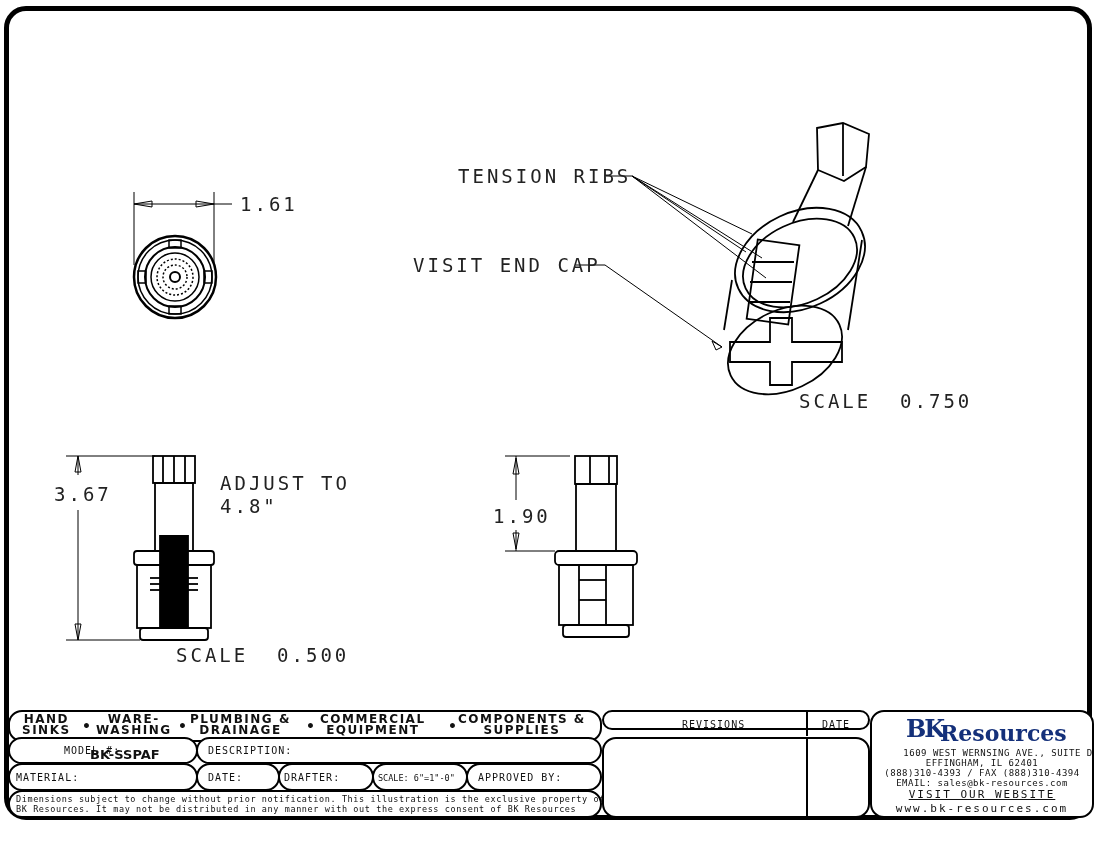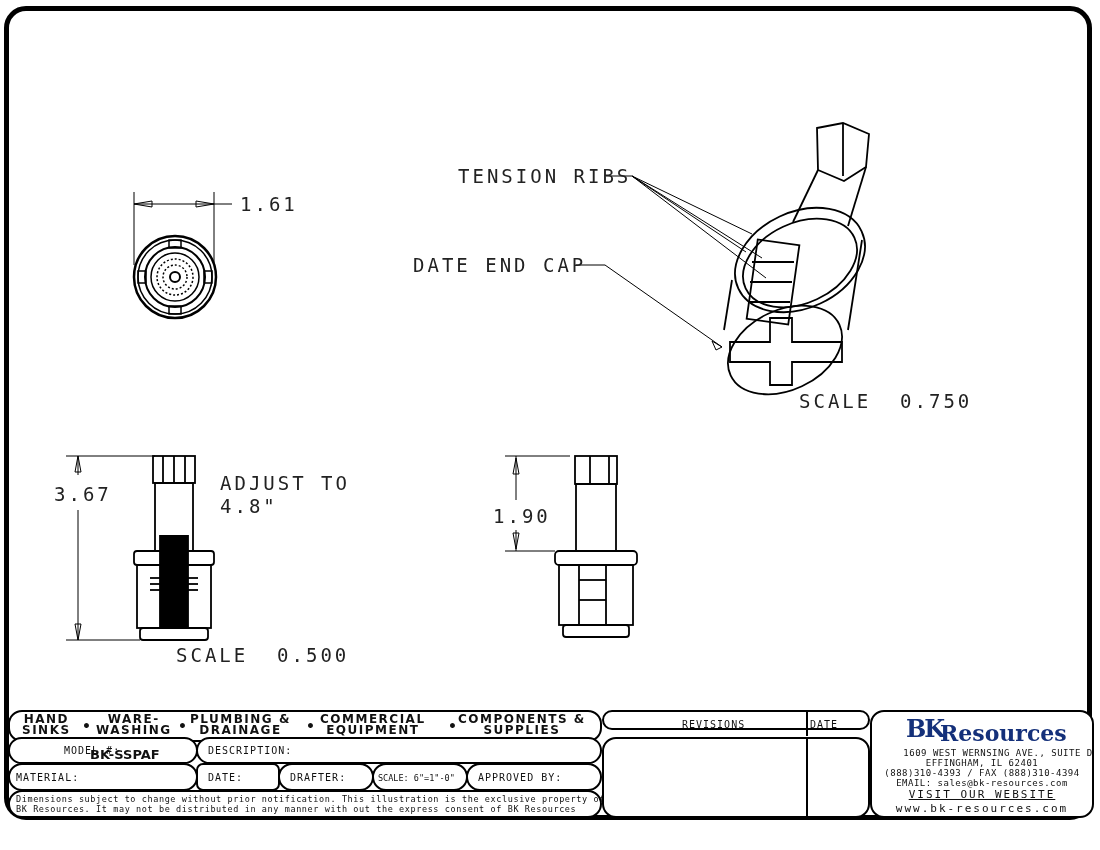--- a/index.html
+++ b/index.html
@@ -108,21 +108,21 @@
     <rect x="559" y="565" width="74" height="60"></rect>
     <rect x="579" y="565" width="27" height="60"></rect>
     <line x1="579" y1="580" x2="606" y2="580"></line>
     <line x1="579" y1="600" x2="606" y2="600"></line>
     <rect x="563" y="625" width="66" height="12" rx="3"></rect>
   </g>
 </svg>
 
 <div class="lbl big" style="left:240px;top:193px;">1.61</div>
 <div class="lbl big" style="left:458px;top:165px;">TENSION RIBS</div>
-<div class="lbl big" style="left:413px;top:254px;">DATE END CAP</div>
+<div class="lbl big" style="left:413px;top:254px;">VISIT END CAP</div>
 <div class="lbl big" style="left:799px;top:390px;"><span>SCALE</span>&nbsp;&nbsp;<span>0.750</span></div>
 <div class="lbl big" style="left:54px;top:483px;">3.67</div>
 <div class="lbl big" style="left:220px;top:472px;">ADJUST TO</div>
 <div class="lbl big" style="left:220px;top:495px;">4.8"</div>
 <div class="lbl big" style="left:176px;top:644px;"><span>SCALE</span>&nbsp;&nbsp;<span>0.500</span></div>
 <div class="lbl big" style="left:493px;top:505px;">1.90</div>
 
 <div class="cell" style="left:8px;top:710px;width:594px;height:32px;">
   <div class="cat" style="left:12px;top:2px;"><span>HAND</span><br><span>SINKS</span></div>
   <div class="dot" style="left:72px;top:6px;">•</div>
@@ -139,44 +139,44 @@
   <span class="tb-text" style="left:6px;top:6px;margin-left:48px;">MODEL #:</span>
   <span class="tb-text" style="left:80px;top:8px;font-size:13px;font-weight:bold;font-family:'DejaVu Sans',sans-serif;letter-spacing:0;">BK-SSPAF</span>
 </div>
 <div class="cell" style="left:196px;top:737px;width:406px;height:27px;">
   <span class="tb-text" style="left:10px;top:6px;">DESCRIPTION:</span>
 </div>
 
 <div class="cell" style="left:8px;top:763px;width:190px;height:28px;">
   <span class="tb-text" style="left:6px;top:7px;">MATERIAL:</span>
 </div>
-<div class="cell" style="left:196px;top:763px;width:84px;height:28px;border-radius:7px;">
+<div class="cell" style="left:196px;top:763px;width:84px;height:28px;">
   <span class="tb-text" style="left:10px;top:7px;">DATE:</span>
 </div>
 <div class="cell" style="left:278px;top:763px;width:96px;height:28px;">
-  <span class="tb-text" style="left:10px;top:7px;">DRAFTER:</span>
+  <span class="tb-text" style="left:4px;top:7px;">DRAFTER:</span>
 </div>
 <div class="cell" style="left:372px;top:763px;width:96px;height:28px;">
   <span class="tb-text" style="left:4px;top:8px;font-size:8.5px;letter-spacing:0;">SCALE: 6"=1"-0"</span>
 </div>
 <div class="cell" style="left:466px;top:763px;width:136px;height:28px;">
   <span class="tb-text" style="left:10px;top:7px;">APPROVED BY:</span>
 </div>
 
 <div class="cell" style="left:8px;top:790px;width:594px;height:28px;">
   <div class="tb-text" style="left:6px;top:2px;font-size:8.5px;letter-spacing:0.6px;line-height:10px;">
     <span>Dimensions subject to change without prior notification. This illustration is the exclusive property of</span><br>
     <span>BK Resources. It may not be distributed in any manner with out the express consent of BK Resources</span>
   </div>
 </div>
 
 <div class="cell" style="left:602px;top:710px;width:268px;height:20px;">
   <span class="tb-text" style="left:78px;top:7px;">REVISIONS</span>
   <div style="position:absolute;left:202px;top:0;width:2px;height:24px;background:#000;"></div>
-  <span class="tb-text" style="left:206px;top:7px;">DATE</span>
+  <span class="tb-text" style="left:218px;top:7px;">DATE</span>
 </div>
 <div class="cell" style="left:602px;top:737px;width:268px;height:81px;">
   <div style="position:absolute;left:202px;top:0;width:2px;height:79px;background:#000;"></div>
 </div>
 
 <div class="cell" style="left:870px;top:710px;width:224px;height:108px;">
   <div class="brand" style="left:34px;top:2px;font-size:24px;letter-spacing:-2px;">BK</div>
   <div class="brand" style="left:68px;top:8px;font-size:22px;">Resources</div>
   <div class="addr" style="left:0;width:220px;top:36px;padding-left:16px;">1609 WEST WERNSING AVE., SUITE D</div>
   <div class="addr" style="left:0;width:220px;top:46px;">EFFINGHAM, IL 62401</div>

